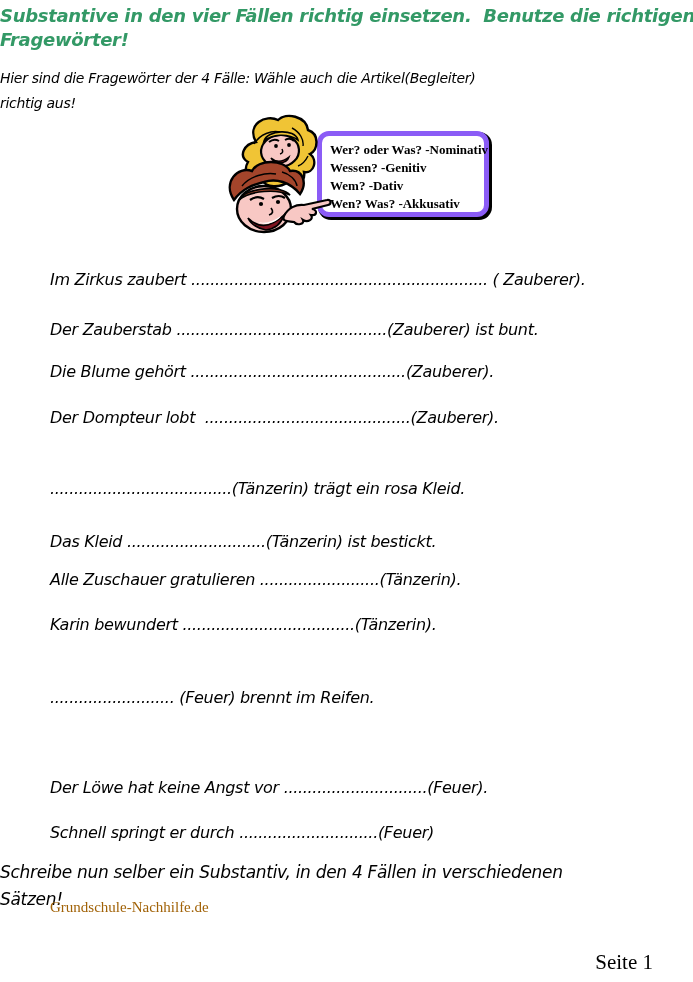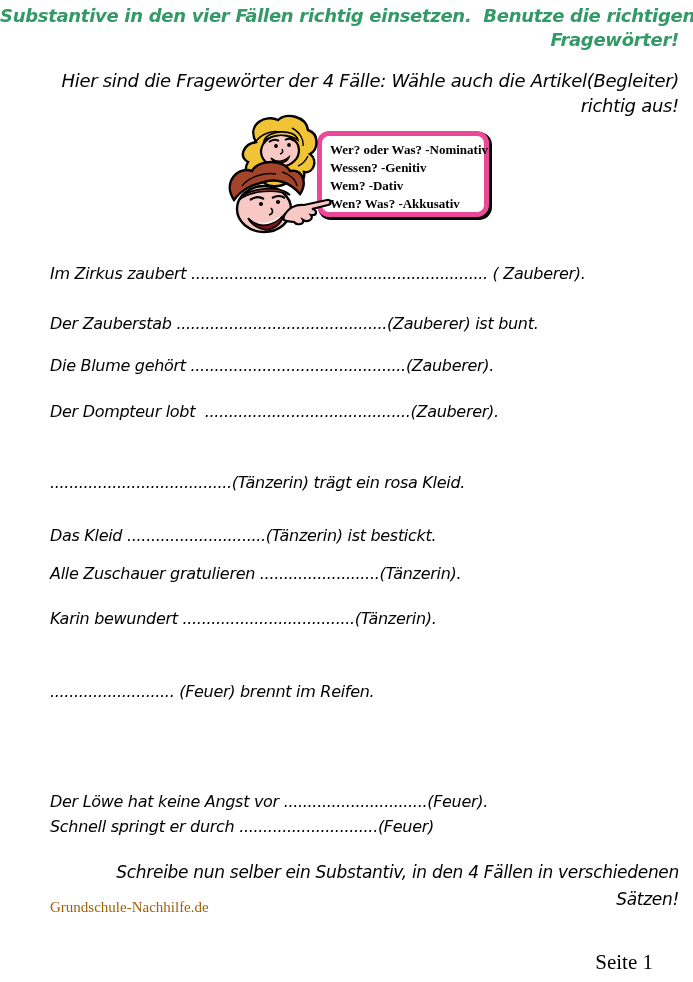--- a/index.html
+++ b/index.html
@@ -5,55 +5,56 @@
   html,body { margin:0; padding:0; background:#e8e8e8; }
   .page {
     position:relative;
     width:693px; height:982px;
     margin:0 auto;
     background:#ffffff;
     font-family:"DejaVu Sans", sans-serif;
     overflow:hidden;
   }
   .abs { position:absolute; white-space:pre; }
-  .centered { left:0; width:679px; text-align:right; white-space:pre; }
+  .centered { left:0; width:679px; text-align:left; white-space:pre; }
   .title-line {
     color:#339966;
     font-style:italic;
     font-weight:bold;
     font-size:18px;
     letter-spacing:-0.3px;
   }
   .subtitle-line {
     color:#000000;
     font-style:italic;
     font-weight:500;
-    font-size:18px;
+    font-size:14px;
     letter-spacing:-0.3px;
   }
   .exercise-line {
     left:50px;
     color:#000000;
     font-style:italic;
     font-size:16px;
     letter-spacing:-0.3px;
+    margin-top:6px;
   }
   .closing-line {
     color:#000000;
     font-style:italic;
     font-weight:500;
     font-size:17px;
     letter-spacing:-0.3px;
   }
   .casebox {
     position:absolute;
     left:317px; top:131px;
     width:150px; height:66px;
     background:#ffffff;
-    border:5px solid #ec4899;
+    border:5px solid #8b5cf6;
     border-radius:12px;
     box-shadow:2px 2px 0 1px #000000;
     padding:5px 4px 5px 8px;
     z-index:1;
   }
   .casebox div {
     font-family:"Liberation Serif", serif;
     font-weight:bold;
     font-size:13px;
     line-height:18px;
@@ -123,21 +124,21 @@
   <div class="abs exercise-line" style="top:314px">Der Zauberstab ............................................(Zauberer) ist bunt.</div>
   <div class="abs exercise-line" style="top:356px">Die Blume gehört .............................................(Zauberer).</div>
   <div class="abs exercise-line" style="top:402px">Der Dompteur lobt  ...........................................(Zauberer).</div>
 
   <div class="abs exercise-line" style="top:473px">......................................(Tänzerin) trägt ein rosa Kleid.</div>
   <div class="abs exercise-line" style="top:526px">Das Kleid .............................(Tänzerin) ist bestickt.</div>
   <div class="abs exercise-line" style="top:564px">Alle Zuschauer gratulieren .........................(Tänzerin).</div>
   <div class="abs exercise-line" style="top:609px">Karin bewundert ....................................(Tänzerin).</div>
 
   <div class="abs exercise-line" style="top:682px">.......................... (Feuer) brennt im Reifen.</div>
-  <div class="abs exercise-line" style="top:792px">Der Löwe hat keine Angst vor ..............................(Feuer).</div>
+  <div class="abs exercise-line" style="top:772px">Der Löwe hat keine Angst vor ..............................(Feuer).</div>
   <div class="abs exercise-line" style="top:817px">Schnell springt er durch .............................(Feuer)</div>
 
   <div class="abs centered closing-line" style="top:862px">Schreibe nun selber ein Substantiv, in den 4 Fällen in verschiedenen</div>
   <div class="abs centered closing-line" style="top:889px">Sätzen!</div>
 
   <div class="abs footer-left">Grundschule-Nachhilfe.de</div>
   <div class="abs footer-right">Seite 1</div>
 
 </div>
 

